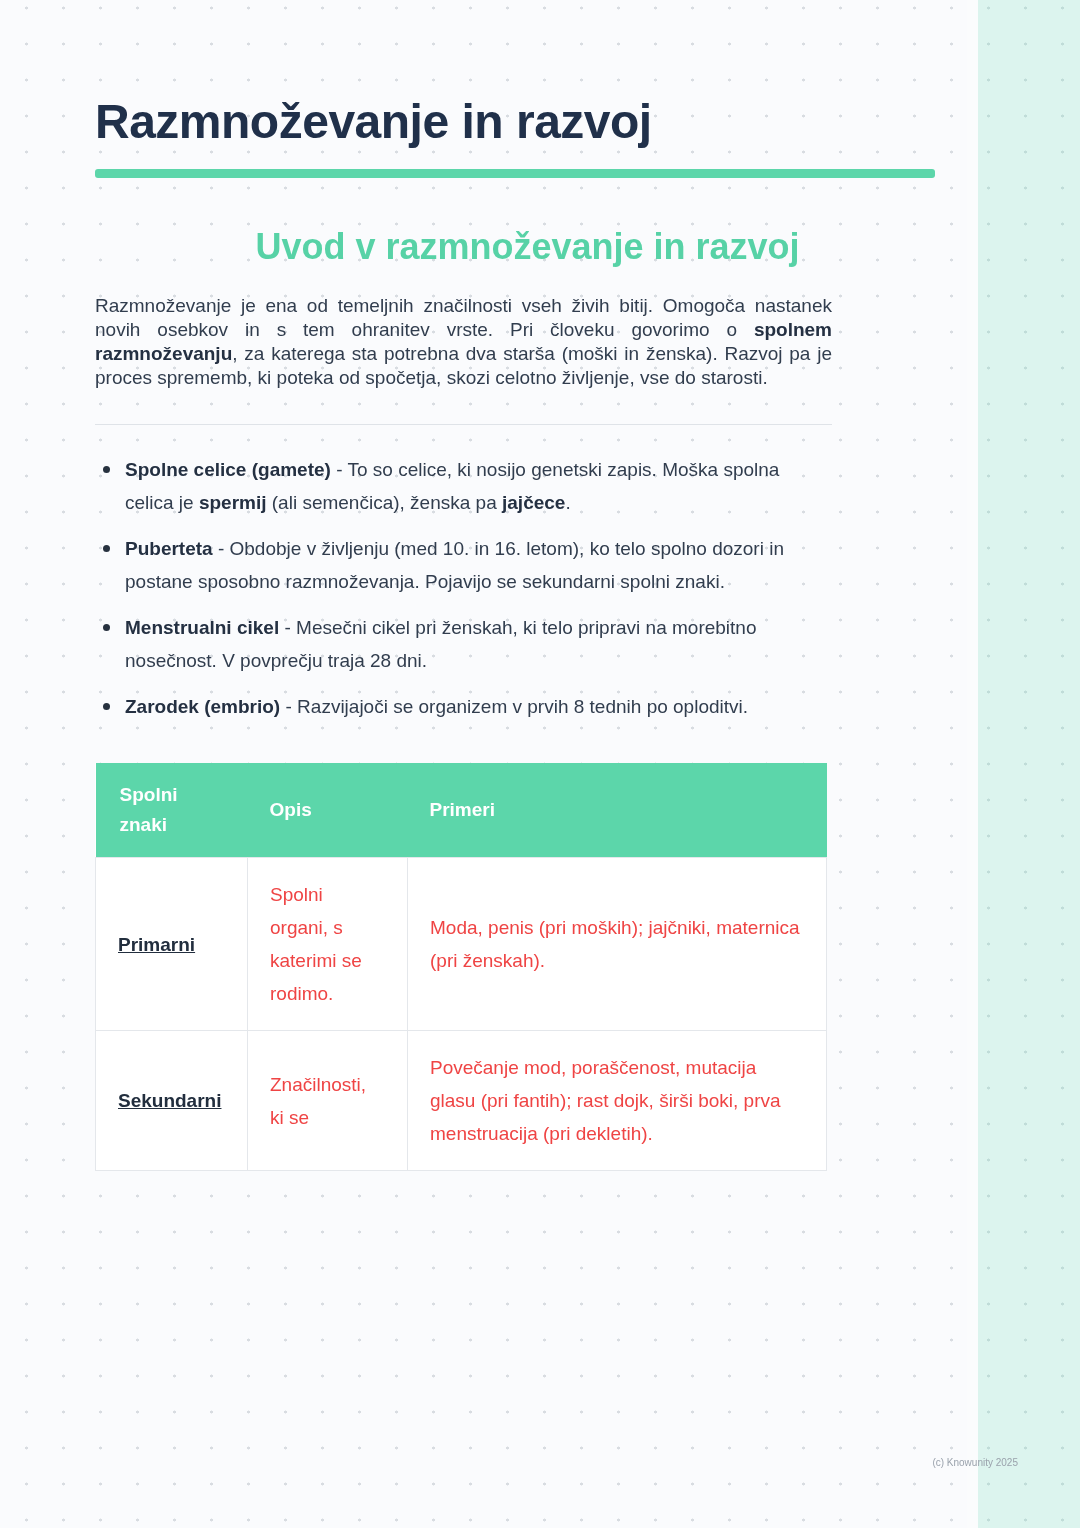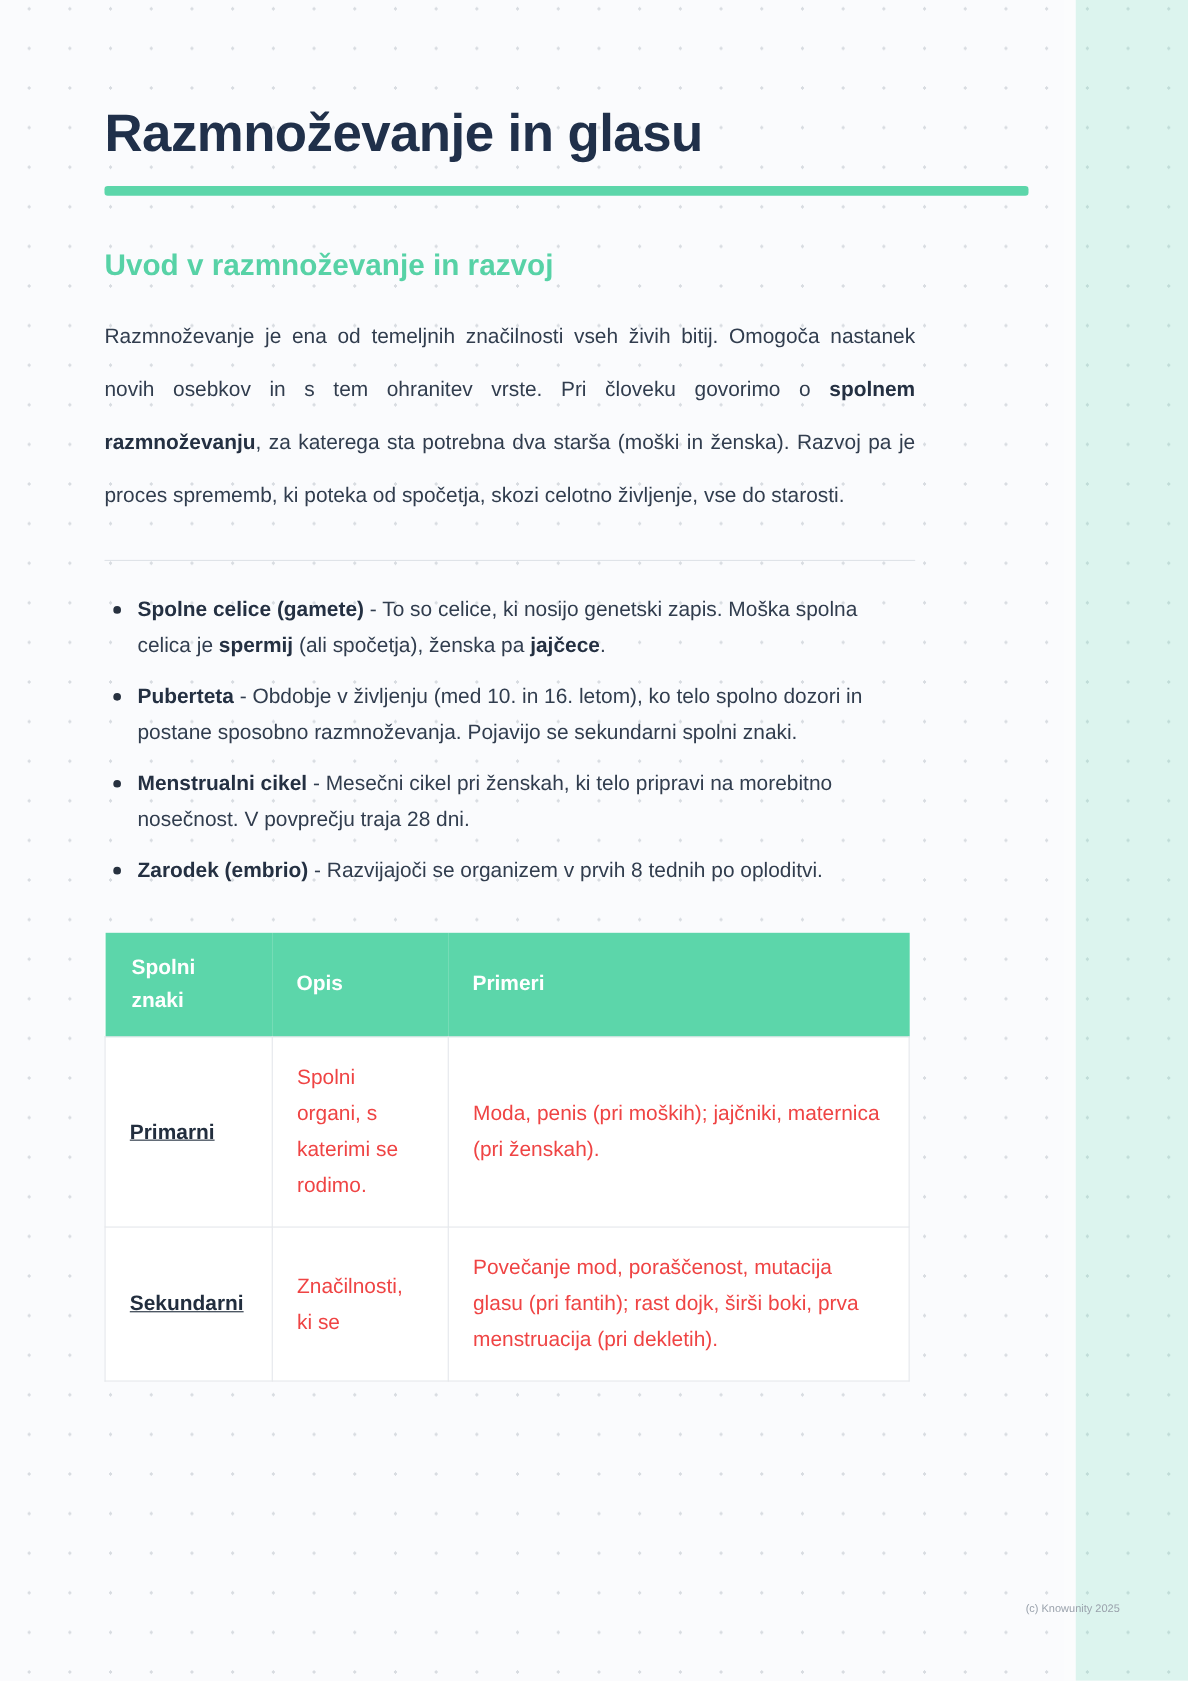--- a/index.html
+++ b/index.html
@@ -37,31 +37,32 @@
     letter-spacing: -0.5px;
     color: var(--title-color, #20304a);
   }
   .title-underline {
     width: 840px; height: 9px;
     background: var(--accent, #5cd6aa);
     border-radius: 3px;
     margin-top: 20px;
   }
   .section-heading {
-    font-size: 27px;
+    font-size: 36px;
     font-weight: 700;
     color: var(--accent-heading, #57d2a6);
+    text-align: center;
   }
   .section-heading.intro { margin-top: 48px; }
   .section-heading.terms { margin-top: 36px; }
   .para {
     width: 737px;
     margin-top: 26px;
     font-size: 19px;
-    line-height: 48px;
+    line-height: 24px;
     color: #313d4e;
     text-align: justify;
   }
   .b { font-weight: 700; color: #243042; }
   .divider {
     border: none;
     border-top: 1px solid #dfe3e8;
     width: 737px;
     margin-top: 34px;
   }
@@ -127,30 +128,30 @@
   }
 </style>
 </head>
 <body>
 
 <div class="page">
   <div class="band-gap"></div>
   <div class="right-band"></div>
 
   <div class="content">
-    <h1 class="doc-title">Razmnoževanje in glasu</h1>
+    <h1 class="doc-title">Razmnoževanje in razvoj</h1>
     <div class="title-underline"></div>
 
     <h2 class="section-heading intro">Uvod v razmnoževanje in razvoj</h2>
     <p class="para"><span>Razmnoževanje je ena od temeljnih značilnosti vseh živih bitij. Omogoča nastanek novih osebkov in s tem ohranitev vrste. Pri človeku govorimo o </span><span class="b">spolnem razmnoževanju</span><span>, za katerega sta potrebna dva starša (moški in ženska). Razvoj pa je proces sprememb, ki poteka od spočetja, skozi celotno življenje, vse do starosti.</span></p>
 
     <hr class="divider">
 
     <ul class="terms" id="terms-list">
-        <li><span class="b">Spolne celice (gamete)</span><span> - To so celice, ki nosijo genetski zapis. Moška spolna celica je </span><span class="b">spermij</span><span> (ali spočetja), ženska pa </span><span class="b">jajčece</span><span>.</span></li>
+        <li><span class="b">Spolne celice (gamete)</span><span> - To so celice, ki nosijo genetski zapis. Moška spolna celica je </span><span class="b">spermij</span><span> (ali semenčica), ženska pa </span><span class="b">jajčece</span><span>.</span></li>
         <li><span class="b">Puberteta</span><span> - Obdobje v življenju (med 10. in 16. letom), ko telo spolno dozori in postane sposobno razmnoževanja. Pojavijo se sekundarni spolni znaki.</span></li>
         <li><span class="b">Menstrualni cikel</span><span> - Mesečni cikel pri ženskah, ki telo pripravi na morebitno nosečnost. V povprečju traja 28 dni.</span></li>
         <li><span class="b">Zarodek (embrio)</span><span> - Razvijajoči se organizem v prvih 8 tednih po oploditvi.</span></li>
       </ul>
 
     <table class="traits">
       <thead>
         <tr id="traits-head-row">
             <th>Spolni znaki</th>
             <th>Opis</th>

